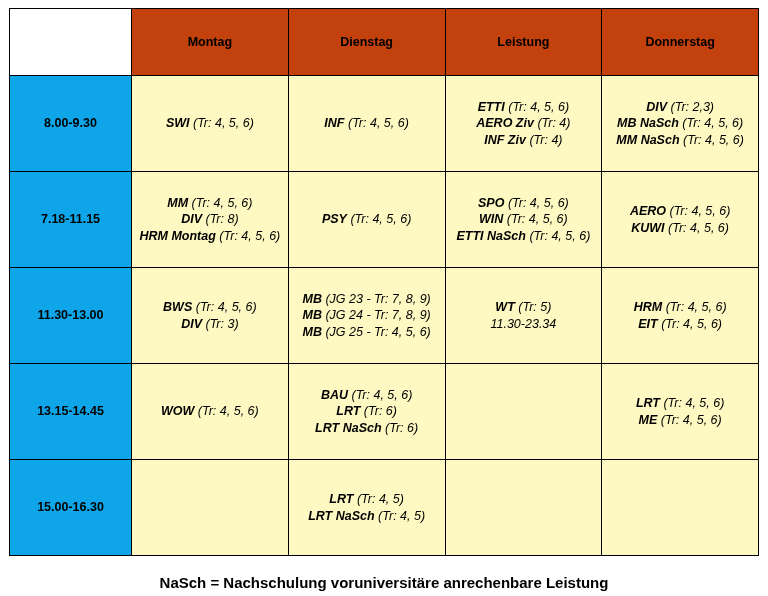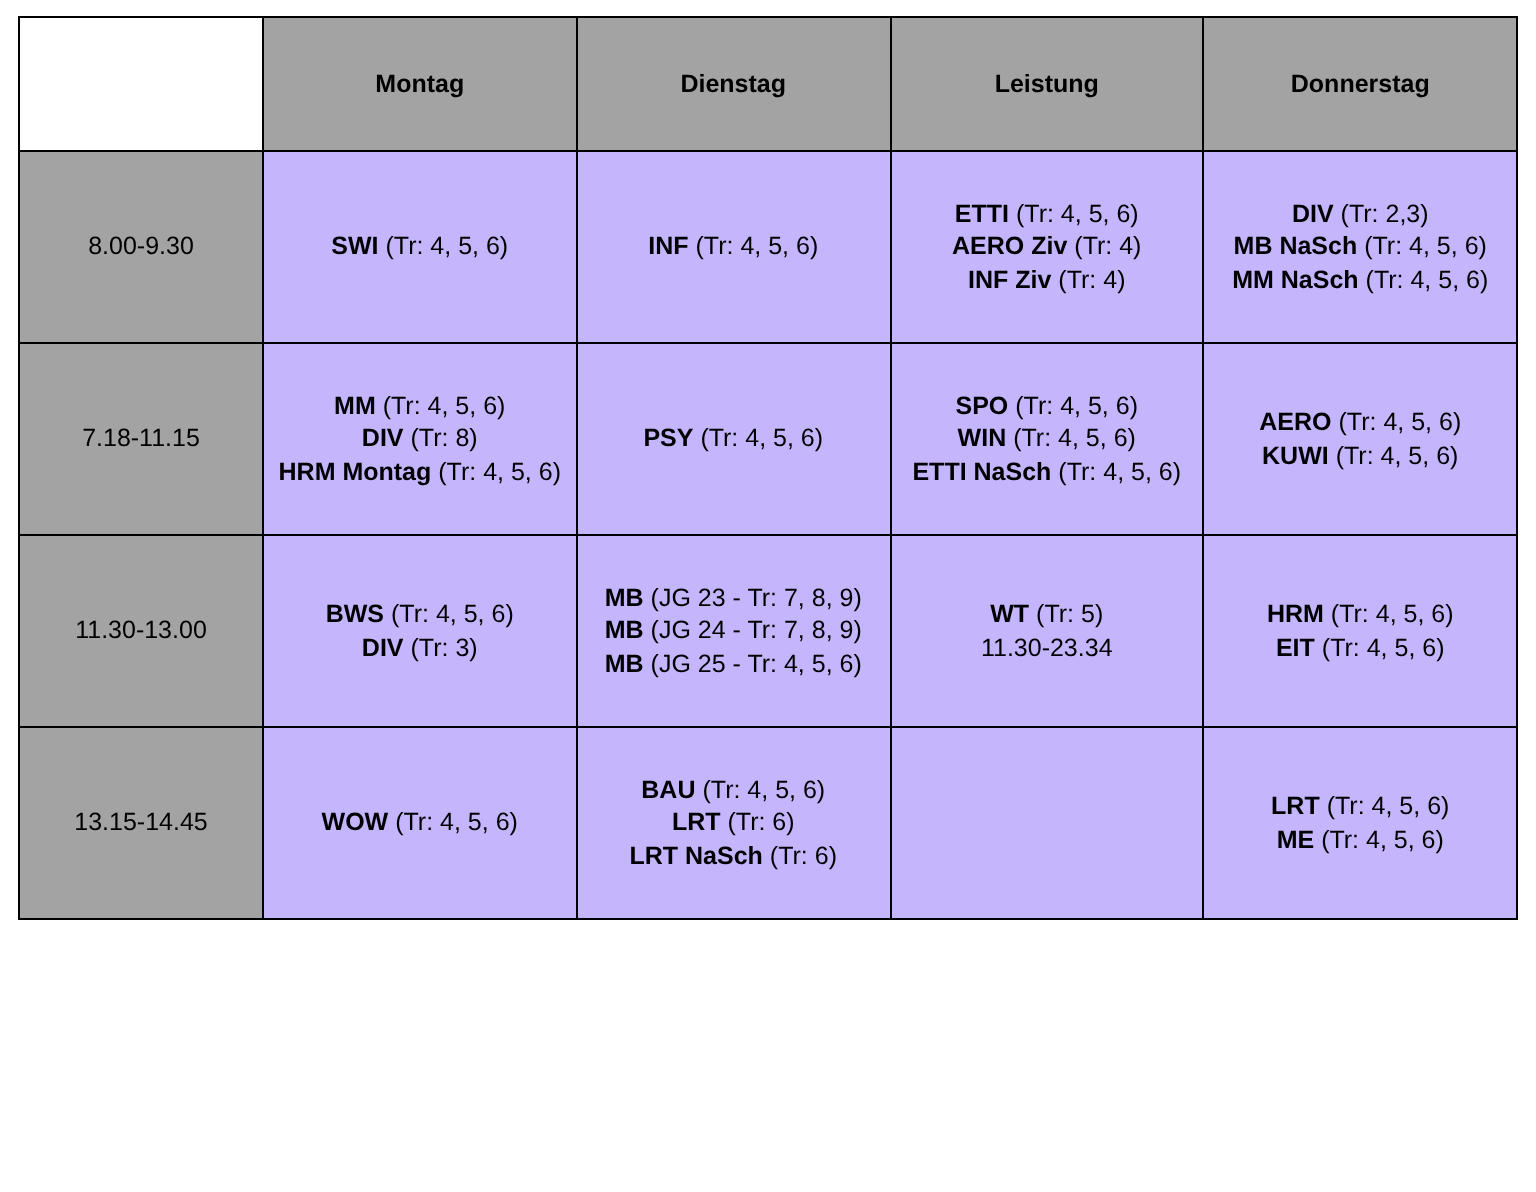--- a/index.html
+++ b/index.html
@@ -33,34 +33,35 @@
     padding: 4px 4px;
     font-size: 12.5px;
     line-height: 1.33;
   }
   th.corner {
     background: #ffffff;
     width: 113px;
     height: 58px;
   }
   th.dayhead {
-    background: #a3a3a3;
+    background: #c2410c;
     font-size: 15px;
     font-weight: bold;
     height: 58px;
   }
   td.timecell {
-    background: #a3a3a3;
+    background: #0ea5e9;
     font-size: 13.5px;
-    font-weight: normal;
+    font-weight: bold;
     width: 113px;
   }
   td.slot {
-    background: #c4b5fd;
+    background: #fef9c3;
     height: 87px;
+    font-style: italic;
   }
   .entry {
     white-space: nowrap;
   }
   .entry b {
     font-weight: bold;
   }
   .entry .rest {
     font-weight: normal;
   }
@@ -158,17 +159,28 @@
             <div class="entry"><b>BAU</b> <span class="rest">(Tr: 4, 5, 6)</span></div>
             <div class="entry"><b>LRT</b> <span class="rest">(Tr: 6)</span></div>
             <div class="entry"><b>LRT NaSch</b> <span class="rest">(Tr: 6)</span></div>
           </td>
           <td class="slot"></td>
           <td class="slot">
             <div class="entry"><b>LRT</b> <span class="rest">(Tr: 4, 5, 6)</span></div>
             <div class="entry"><b>ME</b> <span class="rest">(Tr: 4, 5, 6)</span></div>
           </td>
         </tr>
+        <tr>
+          <td class="timecell">15.00-16.30</td>
+          <td class="slot"></td>
+          <td class="slot">
+            <div class="entry"><b>LRT</b> <span class="rest">(Tr: 4, 5)</span></div>
+            <div class="entry"><b>LRT NaSch</b> <span class="rest">(Tr: 4, 5)</span></div>
+          </td>
+          <td class="slot"></td>
+          <td class="slot"></td>
+        </tr>
       </tbody>
   </table>
 
+  <div class="footnote">NaSch = Nachschulung voruniversitäre anrechenbare Leistung</div>
 
 </div>
 
 </body></html>

